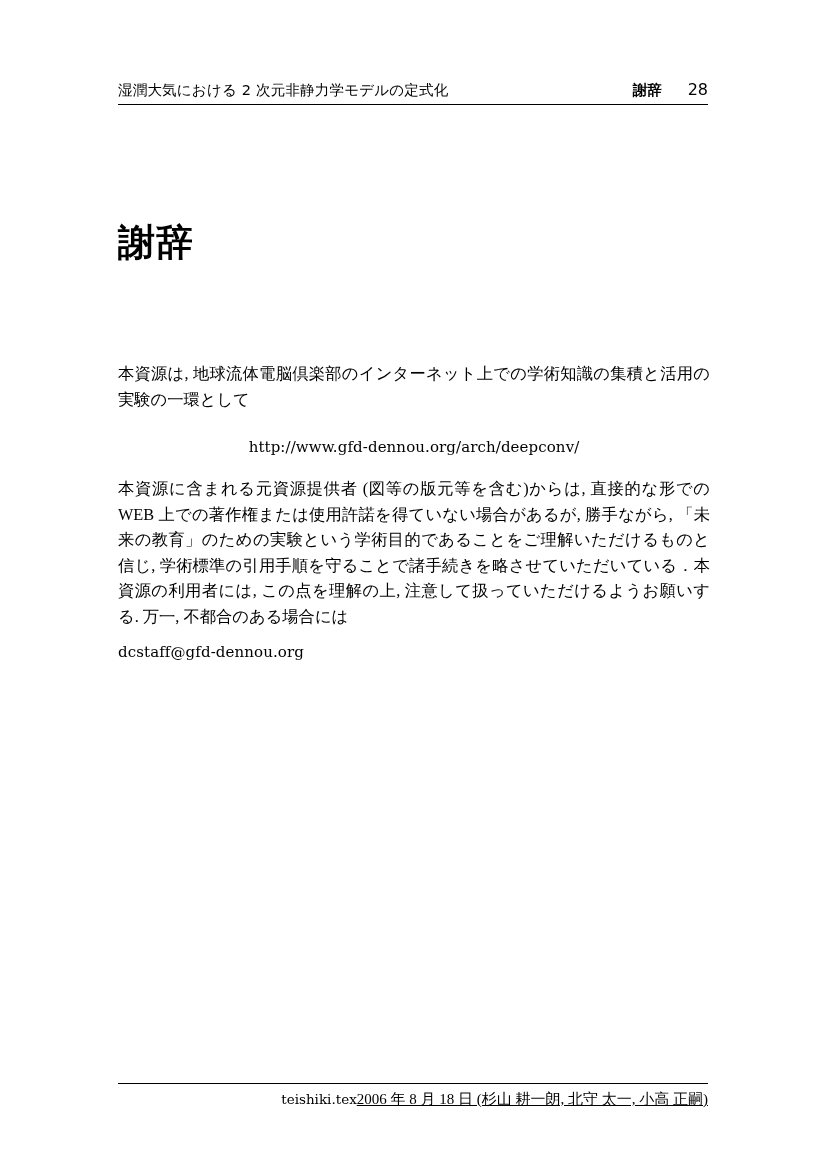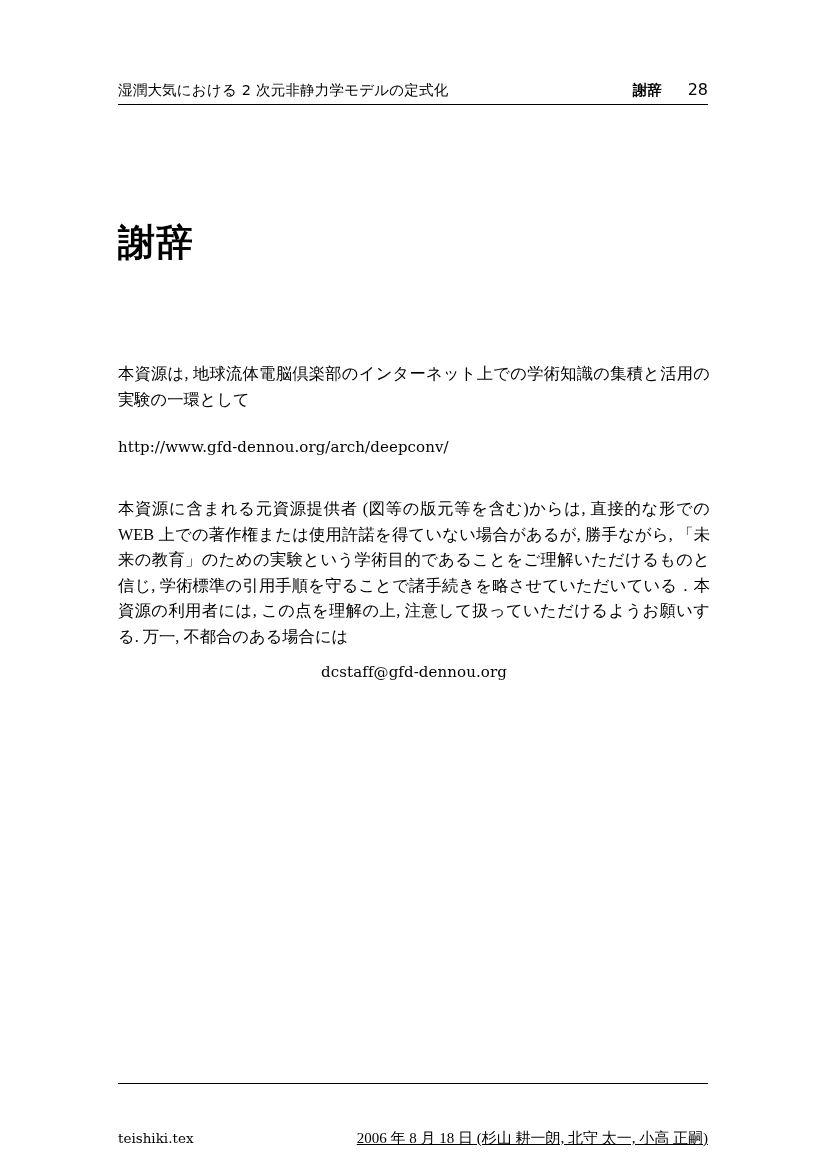--- a/index.html
+++ b/index.html
@@ -86,25 +86,25 @@
     margin: 16px 0 17px 0;
     font-size: 16.3px;
     line-height: 25.5px;
     text-align: justify;
     text-justify: inter-character;
   }
   p.para.tight {
     margin-bottom: 14px;
   }
   .centered {
-    margin: 26px 0 40px 0;
+    text-align: center;
+    margin: 26px 0 20px 0;
     font-size: 15.5px;
   }
   .centered-mail {
-    text-align: center;
     margin: 6px 0 14px 0;
     font-size: 15.5px;
   }
   .url {
     font-family: "DejaVu Serif", serif;
     font-size: 15px;
     letter-spacing: 0.1px;
   }
   .mail {
     font-family: "DejaVu Serif", serif;
@@ -125,23 +125,22 @@
     height: 1px;
     background: #000000;
   }
   .footer {
     position: absolute;
     left: 118px;
     top: 1090px;
     width: 590px;
     display: flex;
     align-items: baseline;
-    justify-content: space-between;
+    justify-content: flex-end;
     font-size: 14.5px;
-    margin-top: 39px;
   }
   .footer-left {
     font-family: "DejaVu Serif", serif;
     font-size: 13.5px;
   }
   .footer-right {
     font-size: 15px;
     white-space: nowrap;
     text-decoration: underline;
   }

